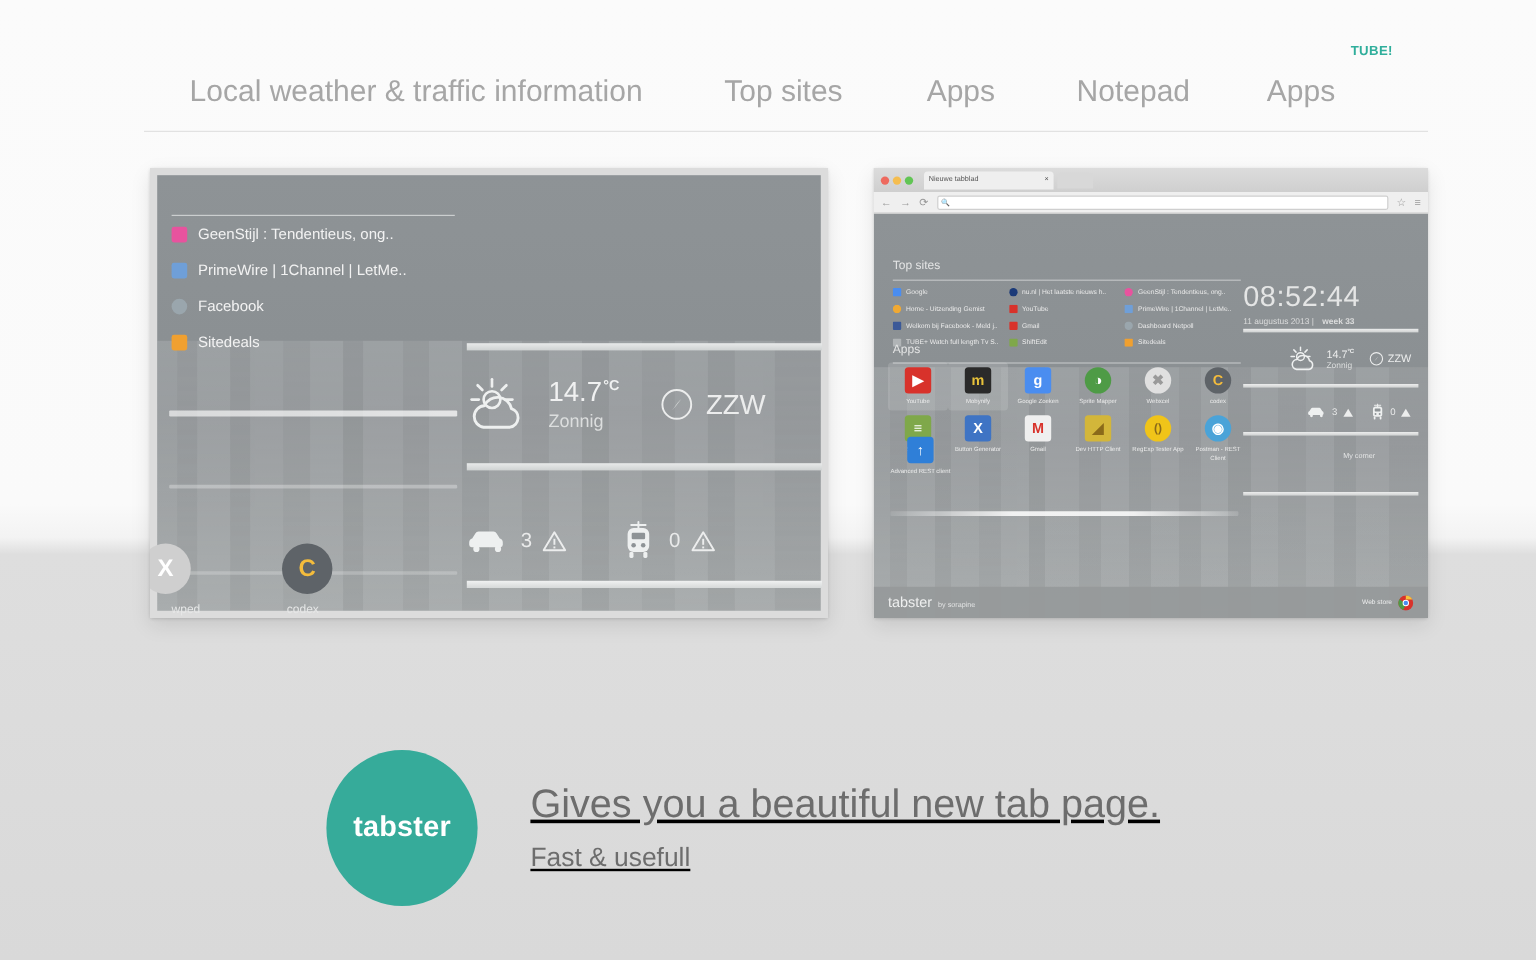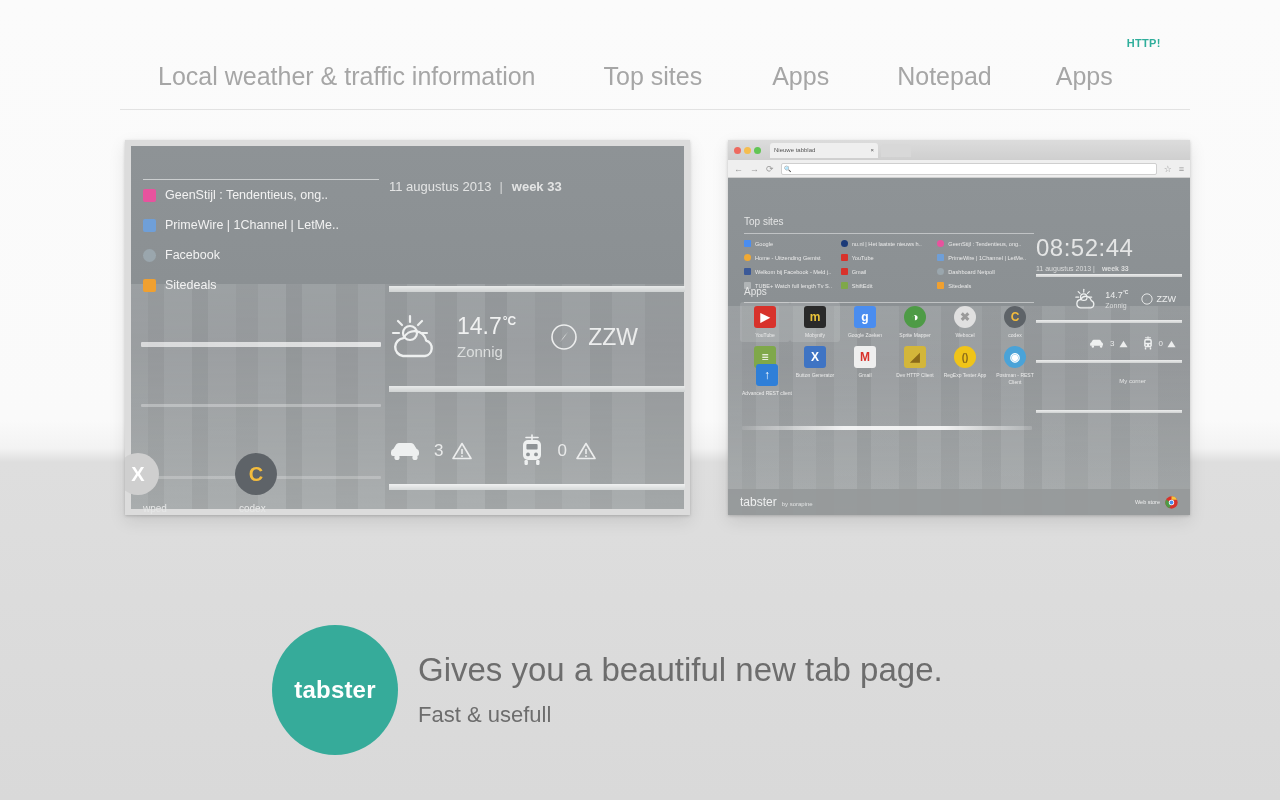--- a/index.html
+++ b/index.html
@@ -226,21 +226,21 @@
 
   
   .brand { position: absolute; left: 272px; top: 625px; display: flex; align-items: center; }
   .brand-logo {
     width: 126px; height: 130px; border-radius: 50%;
     background: #36ab9a;
     display: flex; align-items: center; justify-content: center;
     color: #fff; font-size: 24px; font-weight: bold;
     letter-spacing: .2px;
   }
-  .brand-text { margin-left: 20px; }
+  .brand-text { margin-left: 44px; text-decoration: underline; }
   .brand-h { color: #6d6d6d; font-size: 33px; font-weight: 300; line-height: 1.1; white-space: nowrap; }
   .brand-s { color: #6d6d6d; font-size: 22px; margin-top: 13px; }
 
   
   svg { display: block; }
 </style>
 </head>
 <body>
 
 <div class="nav">
@@ -251,21 +251,21 @@
     <span>Top sites</span>
   </div>
   <div class="nav-item n2">
     <span>Apps</span>
   </div>
   <div class="nav-item n3">
     <span>Notepad</span>
   </div>
   <div class="nav-item n4">
     <span>Apps</span>
-    <span class="soon-badge">HTTP!</span>
+    <span class="soon-badge">TUBE!</span>
   </div>
 </div>
 
 <div class="shot shot-a">
   <div class="pane-a">
     <div class="city"></div>
     <div class="a-inner">
 
       <div class="bm-rule"></div>
 
@@ -286,23 +286,20 @@
           <span class="bm-ico" style="background:#f0a030"></span>
           <span class="bm-label">Sitedeals</span>
         </div>
       </div>
 
       <div class="shelf shelf-a1"></div>
       <div class="shelf shelf-a2"></div>
       <div class="shelf shelf-a3"></div>
 
       <div class="widget" style="top:22px">
-        <div class="clock-sub">
-          <span>11 augustus 2013</span><span class="sep">|</span><span class="wk">week 33</span>
-        </div>
       </div>
       <div class="shelf-w1"></div>
 
       <div class="weather">
         <span>
           <svg width="56" height="46" viewBox="0 0 56 46">
             <g stroke="#eef0f0" stroke-width="2.2" fill="none" stroke-linecap="round">
               <line x1="21" y1="2" x2="21" y2="8"></line>
               <line x1="9" y1="7" x2="13" y2="11"></line>
               <line x1="33" y1="7" x2="29" y2="11"></line>

